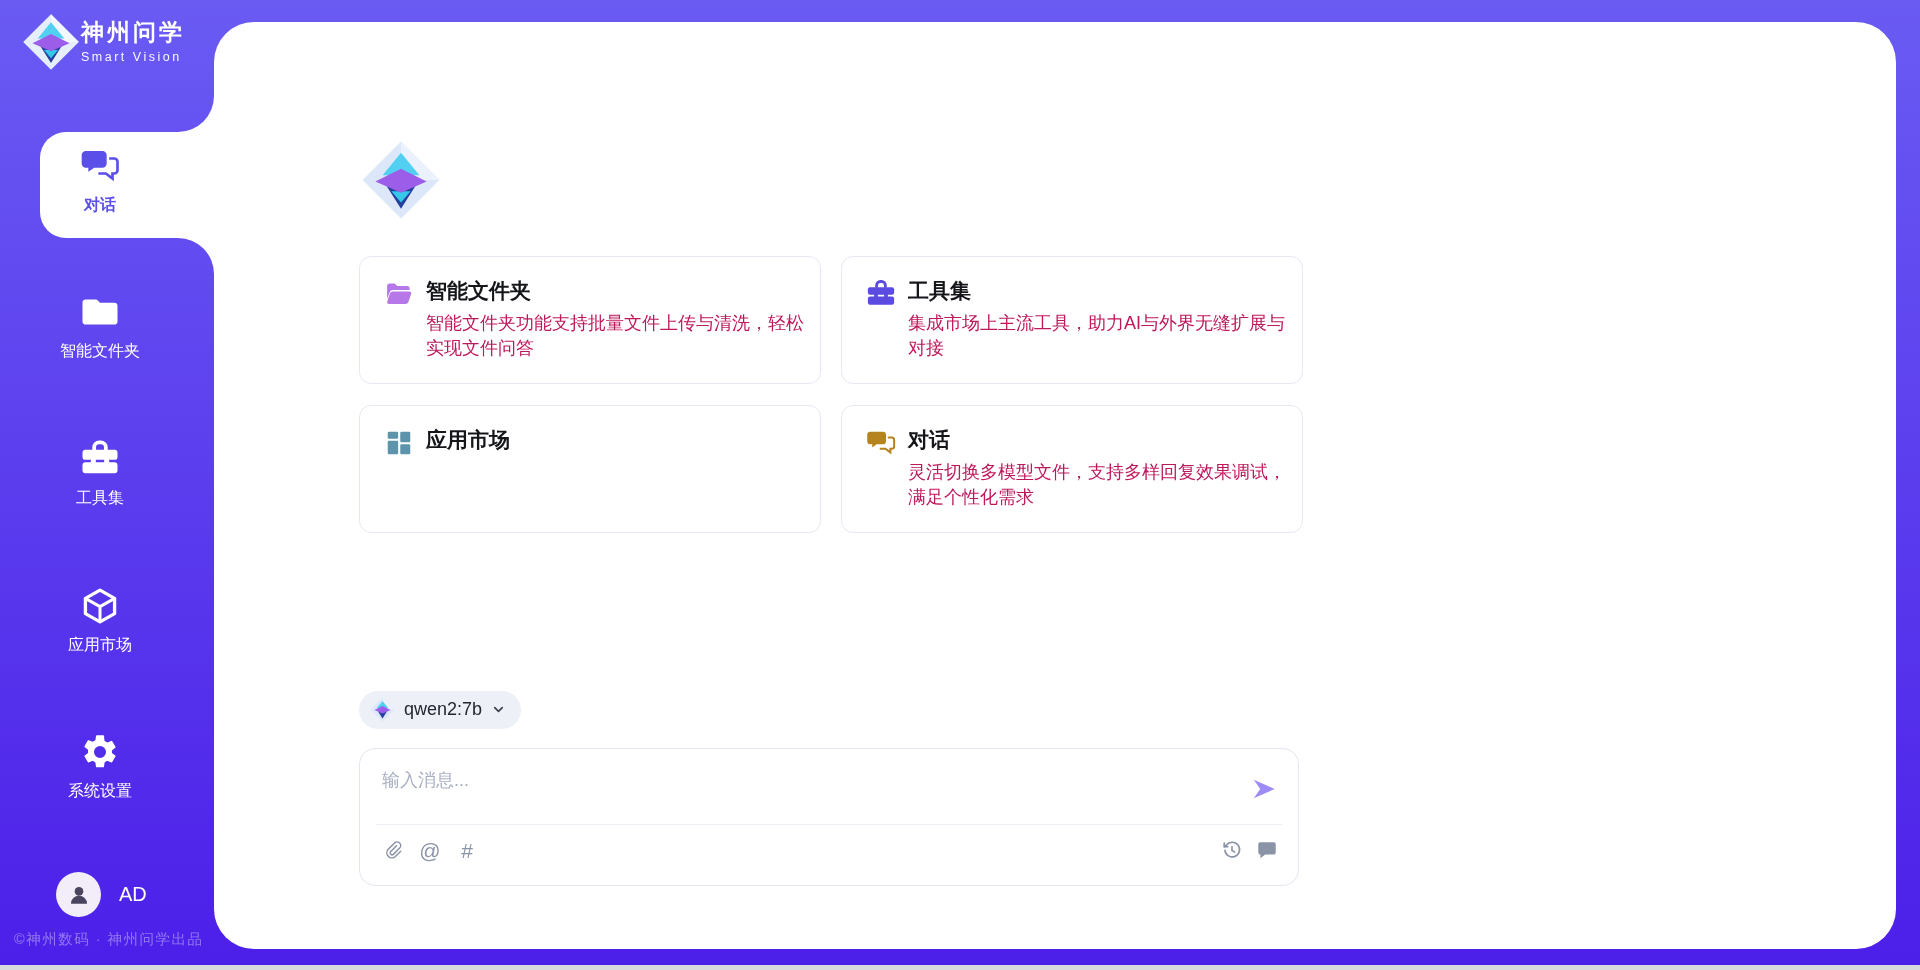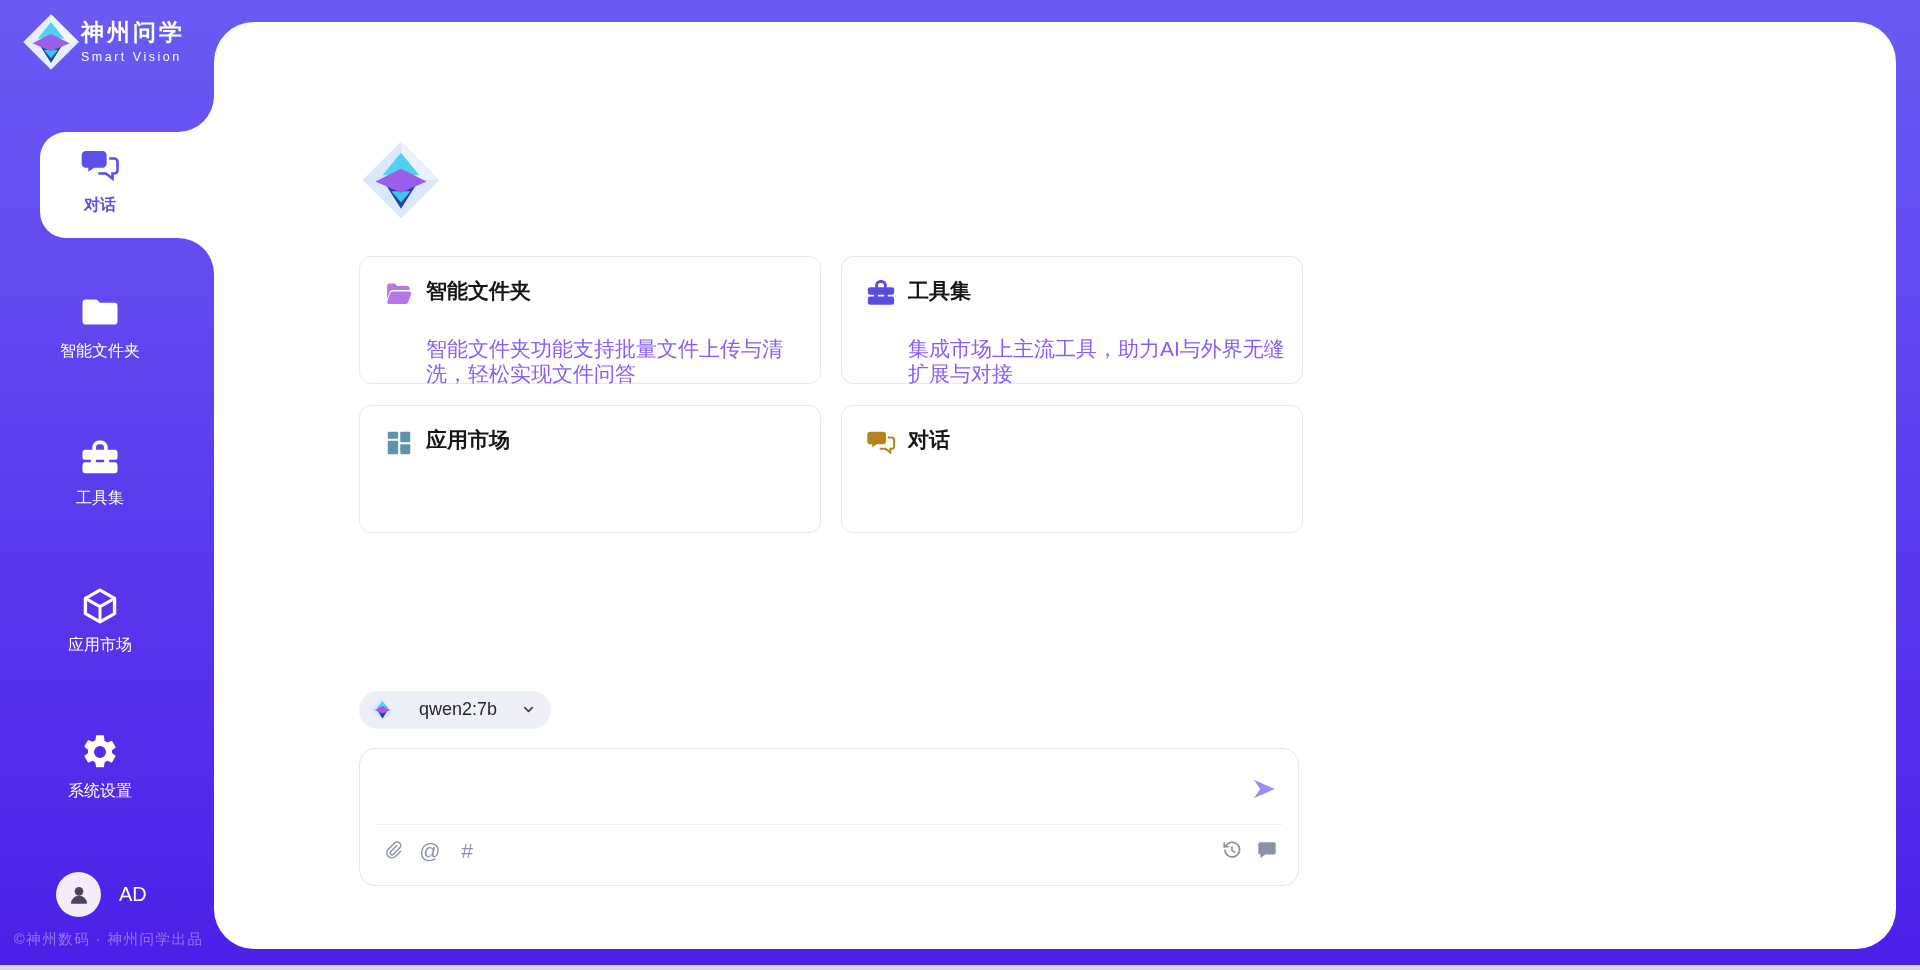--- a/index.html
+++ b/index.html
@@ -77,28 +77,28 @@
     display:grid;grid-template-columns:462px 462px;grid-auto-rows:128px;gap:21px 20px;
   }
   .card{
     position:relative;background:#fff;border:1px solid #e7e9f2;border-radius:12px;cursor:pointer;
   }
   .card .cic{position:absolute;left:24px;top:22px;width:30px;height:30px;}
   .card .cic svg{width:100%;height:100%;}
   .card h3{position:absolute;left:66px;top:20px;font-size:21px;font-weight:700;color:#15161a;}
   .card p{
     position:absolute;left:66px;top:54px;width:378px;
-    font-size:21px;line-height:25px;color:#8b5cf6;margin-top:25px;
+    font-size:18px;line-height:25px;color:#be185d;
   }
   .ic-c1{color:#b678e8;} .ic-c2{color:#5b4be0;} .ic-c3{color:#5d93ab;} .ic-c4{color:#b5841f;}
 
   
   .pill{
     position:absolute;left:359px;top:691px;height:38px;
-    display:inline-flex;align-items:center;gap:24px;padding:0 15px 1px 11px;
+    display:inline-flex;align-items:center;gap:9px;padding:0 15px 1px 11px;
     background:#eef0f8;border-radius:19px;cursor:pointer;
   }
   .pill svg.dm{width:25px;height:25px;}
   .pill .plabel{font-size:18px;color:#23262f;}
   .pill .chev{width:15px;height:15px;color:#3a3f4a;}
 
   
   .composer{
     position:absolute;left:359px;top:748px;width:940px;height:138px;
     background:#fff;border:1px solid #e3e6ef;border-radius:16px;
@@ -265,38 +265,40 @@
     </div>
 
     <div class="card">
       <span class="cic ic-c4">
         <svg viewBox="0 0 48 48">
           <path fill="currentColor" d="M7 6h20a5 5 0 0 1 5 5v10a5 5 0 0 1-5 5H17l-7 5v-5H7a5 5 0 0 1-5-5V11a5 5 0 0 1 5-5z"></path>
           <path fill="none" stroke="currentColor" stroke-width="3.2" d="M35 15h6a4 4 0 0 1 4 4v10a4 4 0 0 1-4 4h-2v6l-8-6h-9"></path>
         </svg>
       </span>
       <h3>对话</h3>
+      <p>灵活切换多模型文件，支持多样回复效果调试，满足个性化需求</p>
     </div>
   </div>
 
   <div class="pill">
     <svg class="dm" viewBox="0 0 100 100">
       <polygon points="50,2 98,50 50,98 2,50" fill="#dce8fa"></polygon>
       <polygon points="50,2 98,50 50,50" fill="#ebf2fd"></polygon>
       <polygon points="50,16 73,44 27,44" fill="#52d0f2"></polygon>
       <polygon points="50,64 69,56 50,86 31,56" fill="#2640a0"></polygon>
       <polygon points="18,52 50,36 82,52 50,66" fill="#9c5de8"></polygon>
     </svg>
     <span class="plabel">qwen2:7b</span>
     <svg class="chev" viewBox="0 0 24 24" fill="none" stroke="currentColor" stroke-width="2.6" stroke-linecap="round" stroke-linejoin="round">
       <path d="M6 9l6 6 6-6"></path>
     </svg>
   </div>
 
   <div class="composer">
+    <input type="text" placeholder="输入消息..." style="">
     <svg class="send" viewBox="0 0 26 26">
       <path fill="#9e8cf6" d="M3.5 4.5 L23 13 L3.5 21.5 L9.5 13 Z"></path>
     </svg>
     <div class="divider"></div>
 
     <div class="tools-left">
       <span class="tool">
         <svg viewBox="0 0 24 24" fill="none" stroke="currentColor" stroke-width="1.7" stroke-linecap="round">
           <path d="M15.5 6.5l-6.8 6.8a2.2 2.2 0 0 0 3.1 3.1l7.2-7.2a4.1 4.1 0 0 0-5.8-5.8L6 10.6a5.8 5.8 0 0 0 8.2 8.2l6-6"></path>
         </svg>

